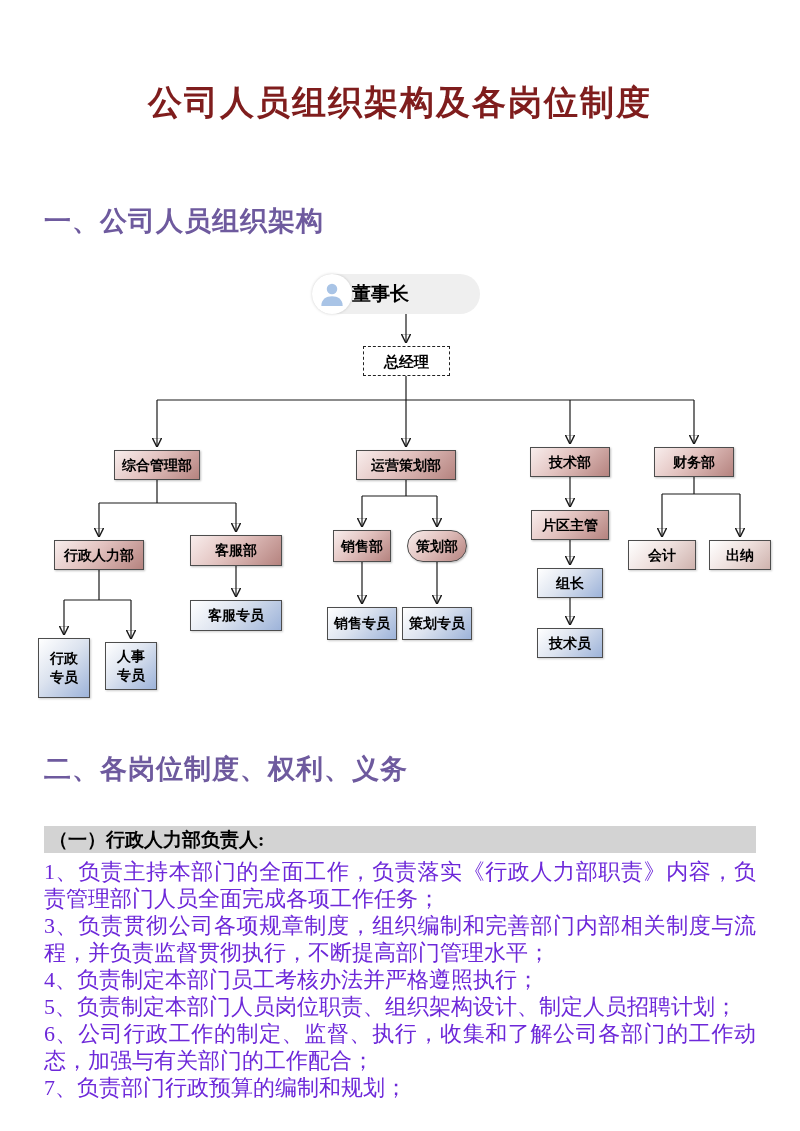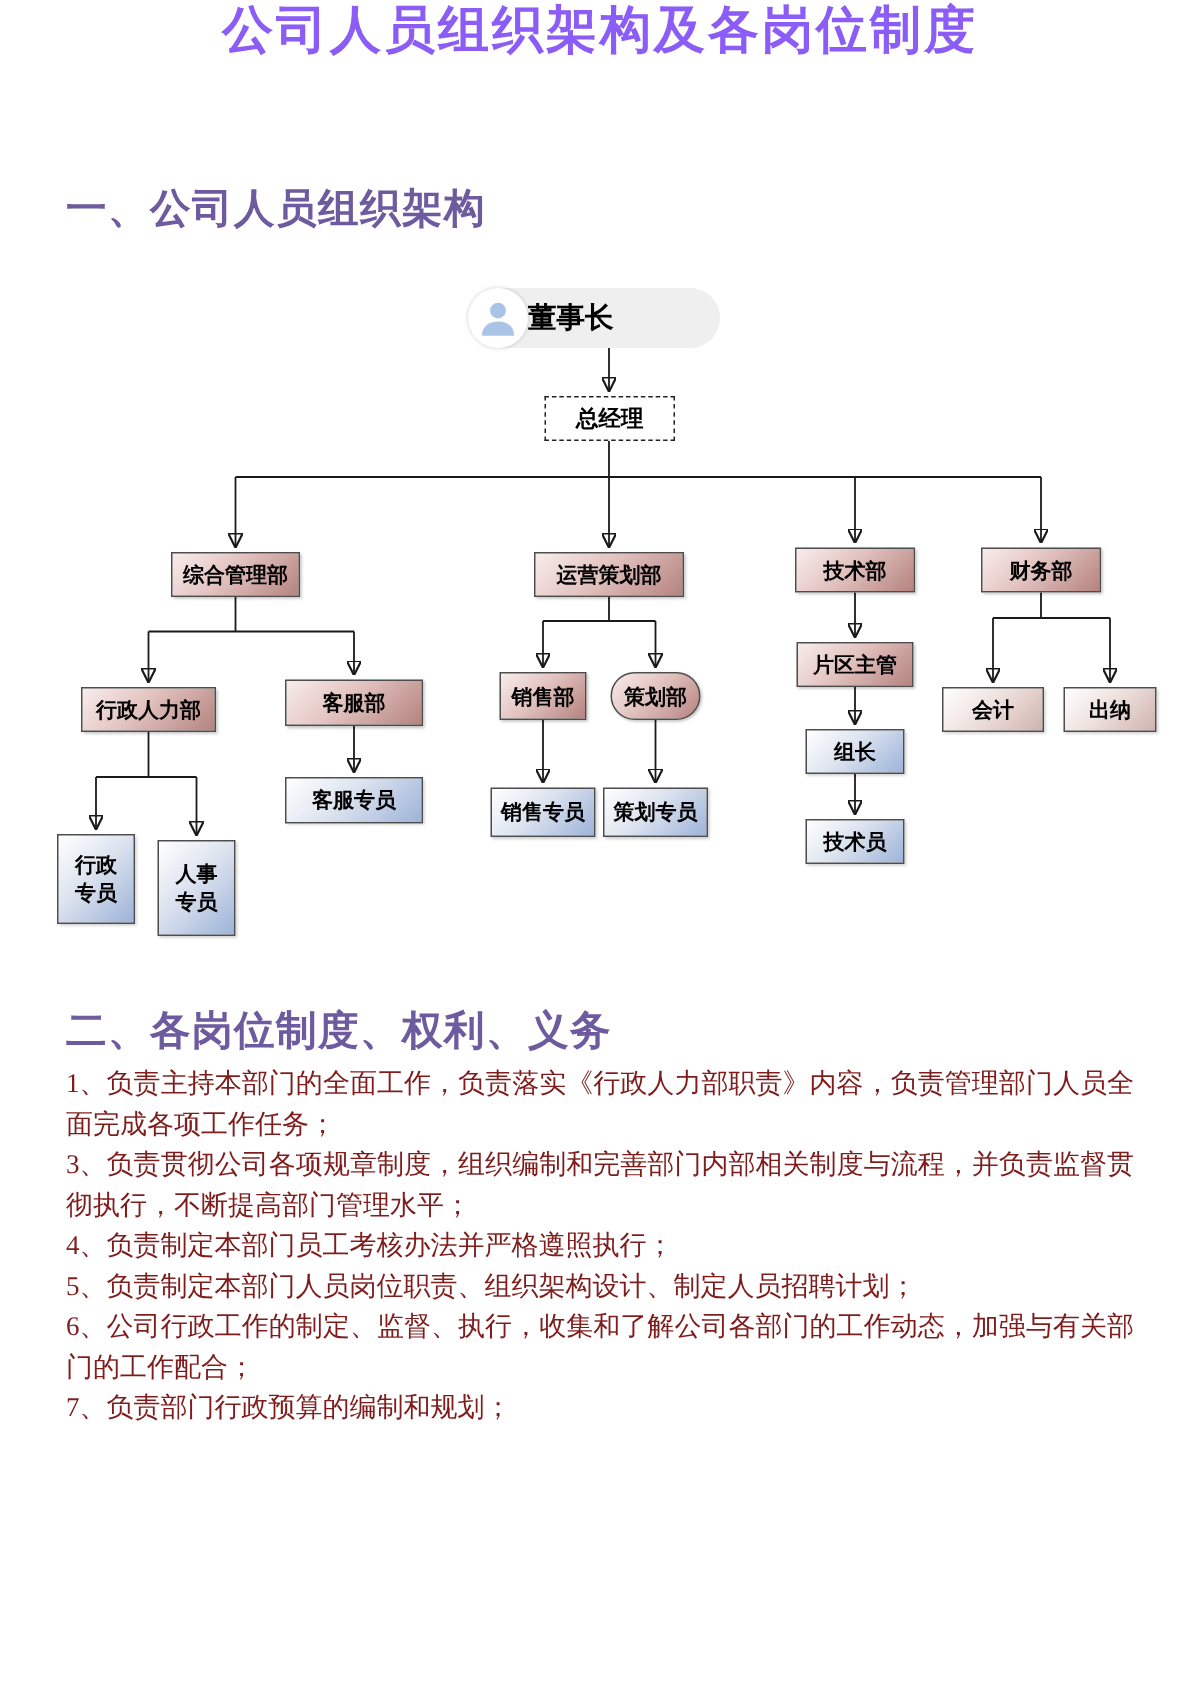--- a/index.html
+++ b/index.html
@@ -9,26 +9,27 @@
     width: 800px;
     height: 1131px;
     margin: 0 auto;
     background: #ffffff;
     overflow: hidden;
     font-family: "Liberation Sans", "DejaVu Sans", sans-serif;
     color: #111;
   }
   h1.doc-title {
     margin: 0;
+    padding-top: 82px;
     font-size: 34px;
     line-height: 42px;
     text-align: center;
     font-weight: bold;
     letter-spacing: 2px;
-    color: #8b5cf6;
+    color: #7f1d1d;
     font-family: "Liberation Serif", "DejaVu Serif", serif;
   }
   h2.sec {
     margin: 0 0 0 44px;
     font-size: 27px;
     line-height: 34px;
     font-weight: bold;
     color: #6e5a9e;
     letter-spacing: 1px;
     font-family: "Liberation Serif", "DejaVu Serif", serif;
@@ -111,24 +112,24 @@
   }
   .graybar span {
     font-size: 19px;
     font-weight: bold;
     color: #000;
     font-family: "Liberation Serif", "DejaVu Serif", serif;
   }
   .duties {
     margin: 5px 44px 0 44px;
     width: 712px;
-    font-size: 18px;
+    font-size: 22px;
     line-height: 27px;
     text-align: justify;
-    color: #7f1d1d;
+    color: #6d28d9;
     font-family: "Liberation Serif", "DejaVu Serif", serif;
   }
   .duties p { margin: 0; }
 </style>
 </head>
 <body>
 
 <div class="page">
 
   <h1 class="doc-title">公司人员组织架构及各岗位制度</h1>
@@ -181,39 +182,42 @@
 
     <div class="node pink" style="left:114px; top:190px; width:86px;  height:30px;">综合管理部</div>
     <div class="node pink" style="left:356px; top:190px; width:100px; height:30px;">运营策划部</div>
     <div class="node pink" style="left:530px; top:187px; width:80px;  height:30px;">技术部</div>
     <div class="node pink" style="left:654px; top:187px; width:80px;  height:30px;">财务部</div>
 
     <div class="node pink" style="left:54px;  top:280px; width:90px;  height:30px;">行政人力部</div>
     <div class="node pink" style="left:190px; top:275px; width:92px;  height:31px;">客服部</div>
 
     <div class="node blue" style="left:38px;  top:378px; width:52px;  height:60px; padding:0 9px;">行政专员</div>
-    <div class="node blue" style="left:105px; top:382px; width:52px;  height:64px; padding:4px 9px;">人事专员</div>
+    <div class="node blue" style="left:105px; top:382px; width:52px;  height:48px; padding:4px 9px;">人事专员</div>
     <div class="node blue" style="left:190px; top:340px; width:92px;  height:31px;">客服专员</div>
 
     <div class="node pink" style="left:333px; top:270px; width:58px;  height:32px;">销售部</div>
     <div class="node pink" style="left:407px; top:270px; width:60px;  height:32px;border-radius:16px;">策划部</div>
     <div class="node blue" style="left:327px; top:347px; width:70px;  height:33px;">销售专员</div>
     <div class="node blue" style="left:402px; top:347px; width:70px;  height:33px;">策划专员</div>
 
     <div class="node pink" style="left:531px; top:250px; width:78px;  height:30px;">片区主管</div>
     <div class="node blue" style="left:537px; top:308px; width:66px;  height:30px;">组长</div>
     <div class="node blue" style="left:537px; top:368px; width:66px;  height:30px;">技术员</div>
 
     <div class="node pale" style="left:628px; top:280px; width:68px;  height:30px;">会计</div>
     <div class="node pale" style="left:709px; top:280px; width:62px;  height:30px;">出纳</div>
 
   </div>
 
   <h2 class="sec sec2">二、各岗位制度、权利、义务</h2>
 
+  <div class="graybar">
+    <span>（一）行政人力部负责人:</span>
+  </div>
 
   <div class="duties">
     <p>1、负责主持本部门的全面工作，负责落实《行政人力部职责》内容，负责管理部门人员全面完成各项工作任务；</p>
     <p>3、负责贯彻公司各项规章制度，组织编制和完善部门内部相关制度与流程，并负责监督贯彻执行，不断提高部门管理水平；</p>
     <p>4、负责制定本部门员工考核办法并严格遵照执行；</p>
     <p>5、负责制定本部门人员岗位职责、组织架构设计、制定人员招聘计划；</p>
     <p>6、公司行政工作的制定、监督、执行，收集和了解公司各部门的工作动态，加强与有关部门的工作配合；</p>
     <p>7、负责部门行政预算的编制和规划；</p>
   </div>
 

